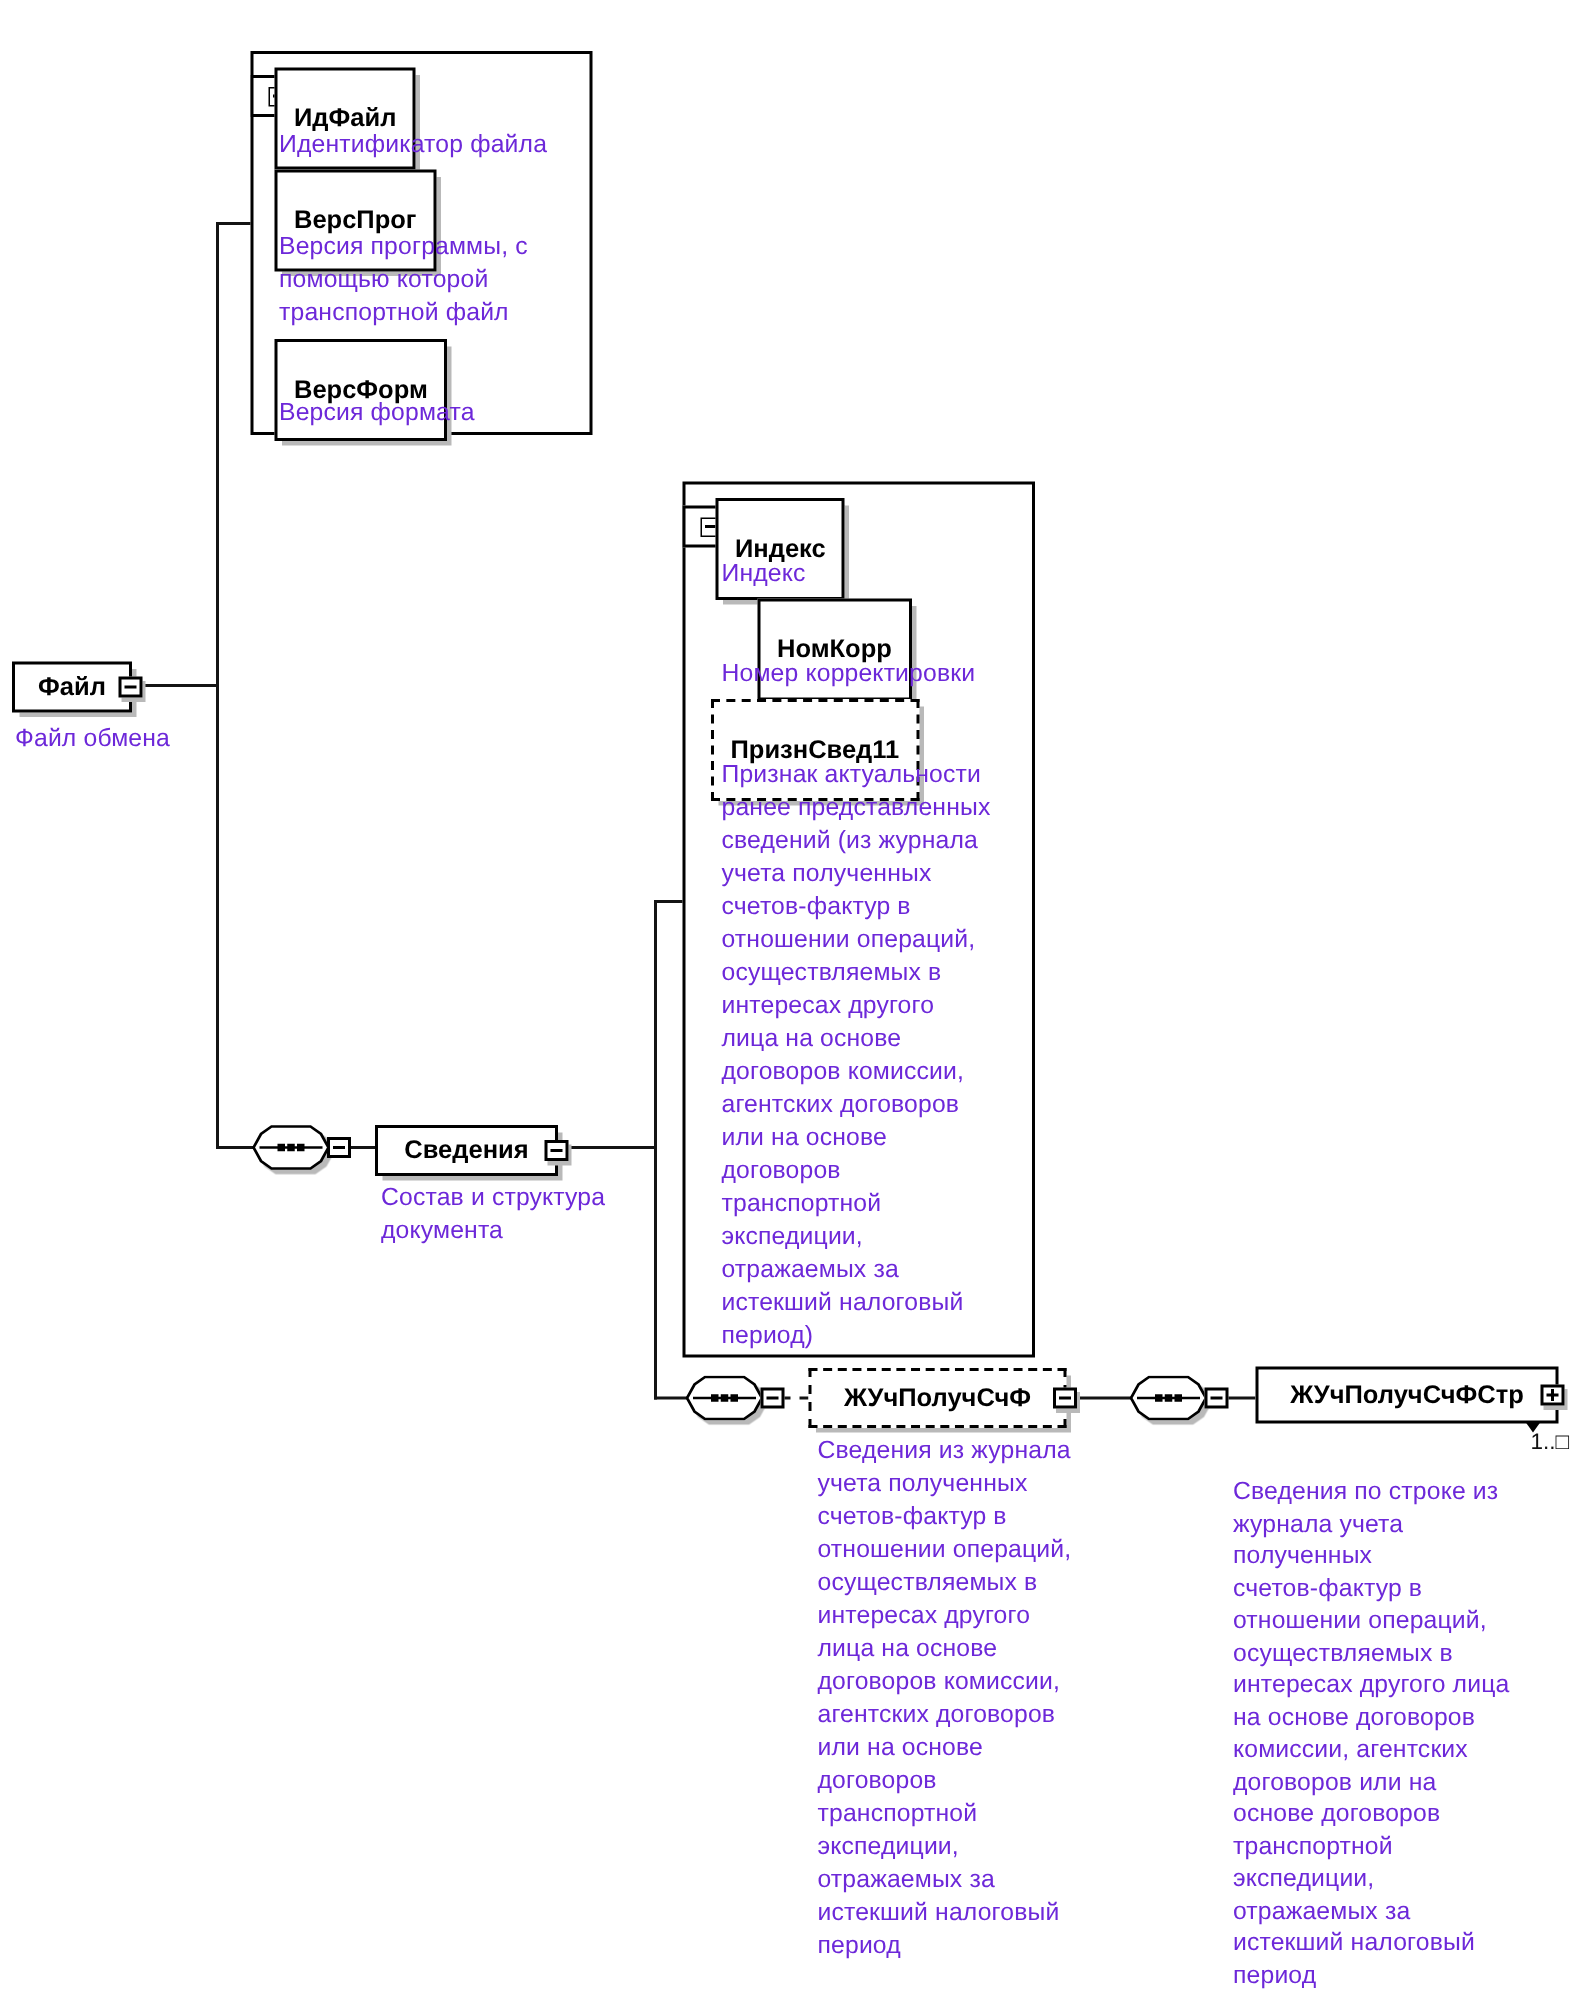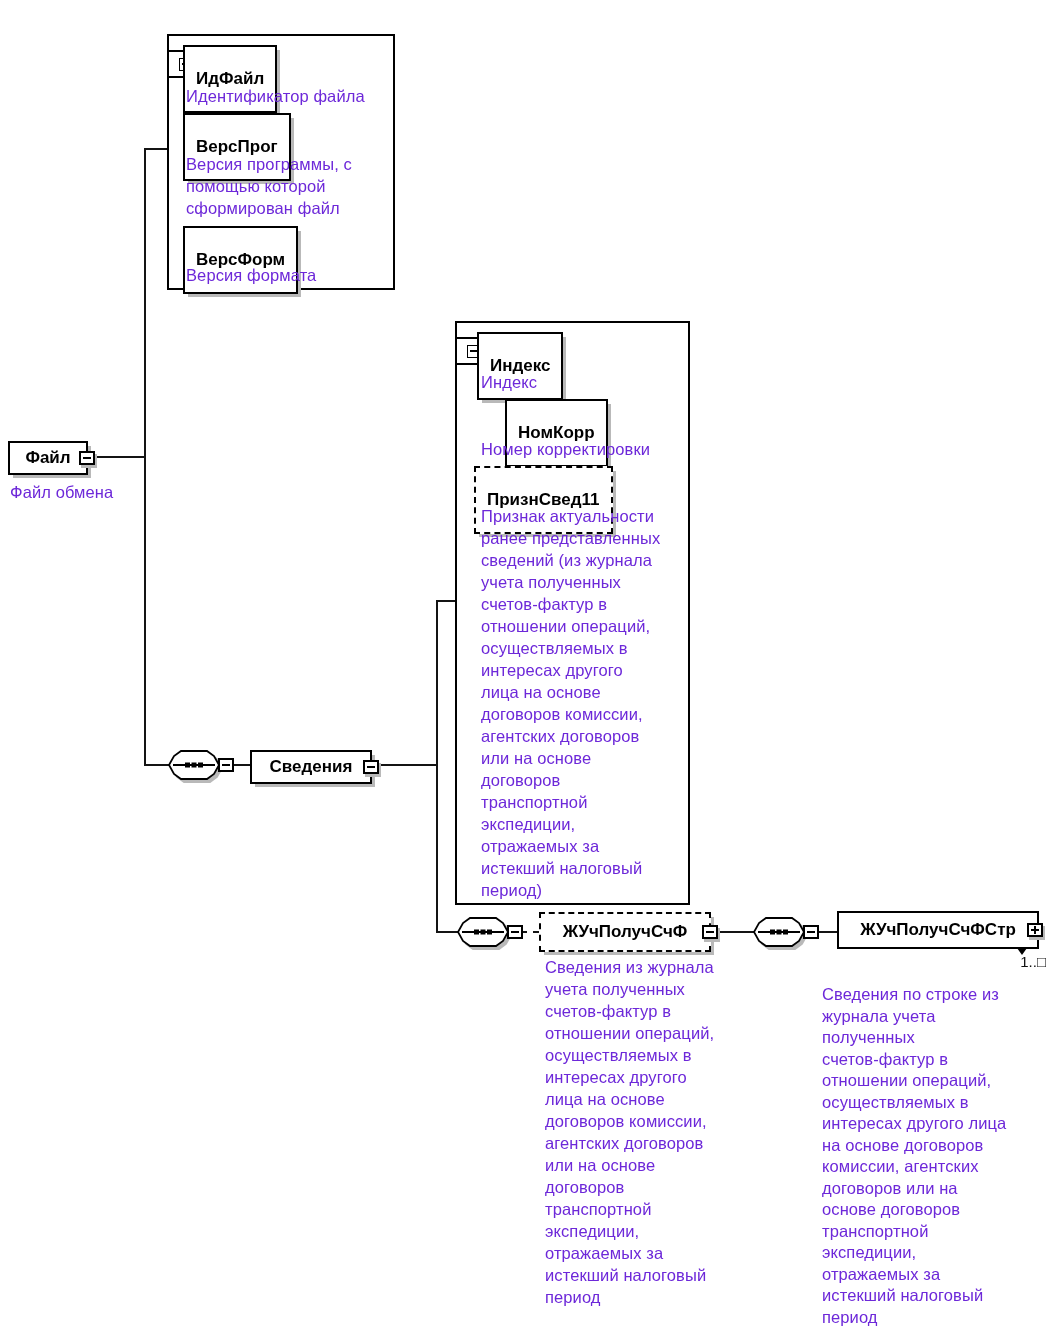--- a/index.html
+++ b/index.html
@@ -104,40 +104,42 @@
   <div class="abox" style="left:183px;top:45px;">
     <span>ИдФайл</span>
   </div>
   <div class="desc" style="left:186px;top:85px;">Идентификатор файла</div>
 
   <div class="abox" style="left:183px;top:113px;">
     <span>ВерсПрог</span>
   </div>
   <div class="desc" style="left:186px;top:153px;">Версия программы, с
 помощью которой
-сформирован файл</div>
+транспортной файл</div>
 
   <div class="abox" style="left:183px;top:226px;">
     <span>ВерсФорм</span>
   </div>
   <div class="desc" style="left:186px;top:264px;">Версия формата</div>
 
   <svg class="seq" style="left:168px;top:750px;" width="52" height="30" viewBox="0 0 52 30">
     <polygon points="13,1 39,1 46,6 51,15 46,24 39,29 13,29 6,24 1,15 6,6" fill="#fff" stroke="#000" stroke-width="1.8"></polygon>
     <line x1="5" y1="15" x2="47" y2="15" stroke="#000" stroke-width="1.8"></line>
     <rect x="17" y="12.5" width="5" height="5" fill="#000"></rect>
     <rect x="23.5" y="12.5" width="5" height="5" fill="#000"></rect>
     <rect x="30" y="12.5" width="5" height="5" fill="#000"></rect>
   </svg>
   <span class="xbtn" style="left:218px;top:758px;"></span>
 
   <div class="ebox" style="left:250px;top:750px;width:118px;">
     <span class="lbl">Сведения</span>
     <span class="xbtn"></span>
   </div>
+  <div class="desc" style="left:254px;top:787px;">Состав и структура
+документа</div>
 
   <div class="attr-tab" style="left:455px;top:295px;width:108px;">
     <span class="sq"></span>
     <span>attributes</span>
   </div>
   <div class="attr-body" style="left:455px;top:321px;width:235px;height:584px;"></div>
 
   <div class="abox" style="left:477px;top:332px;">
     <span>Индекс</span>
   </div>

